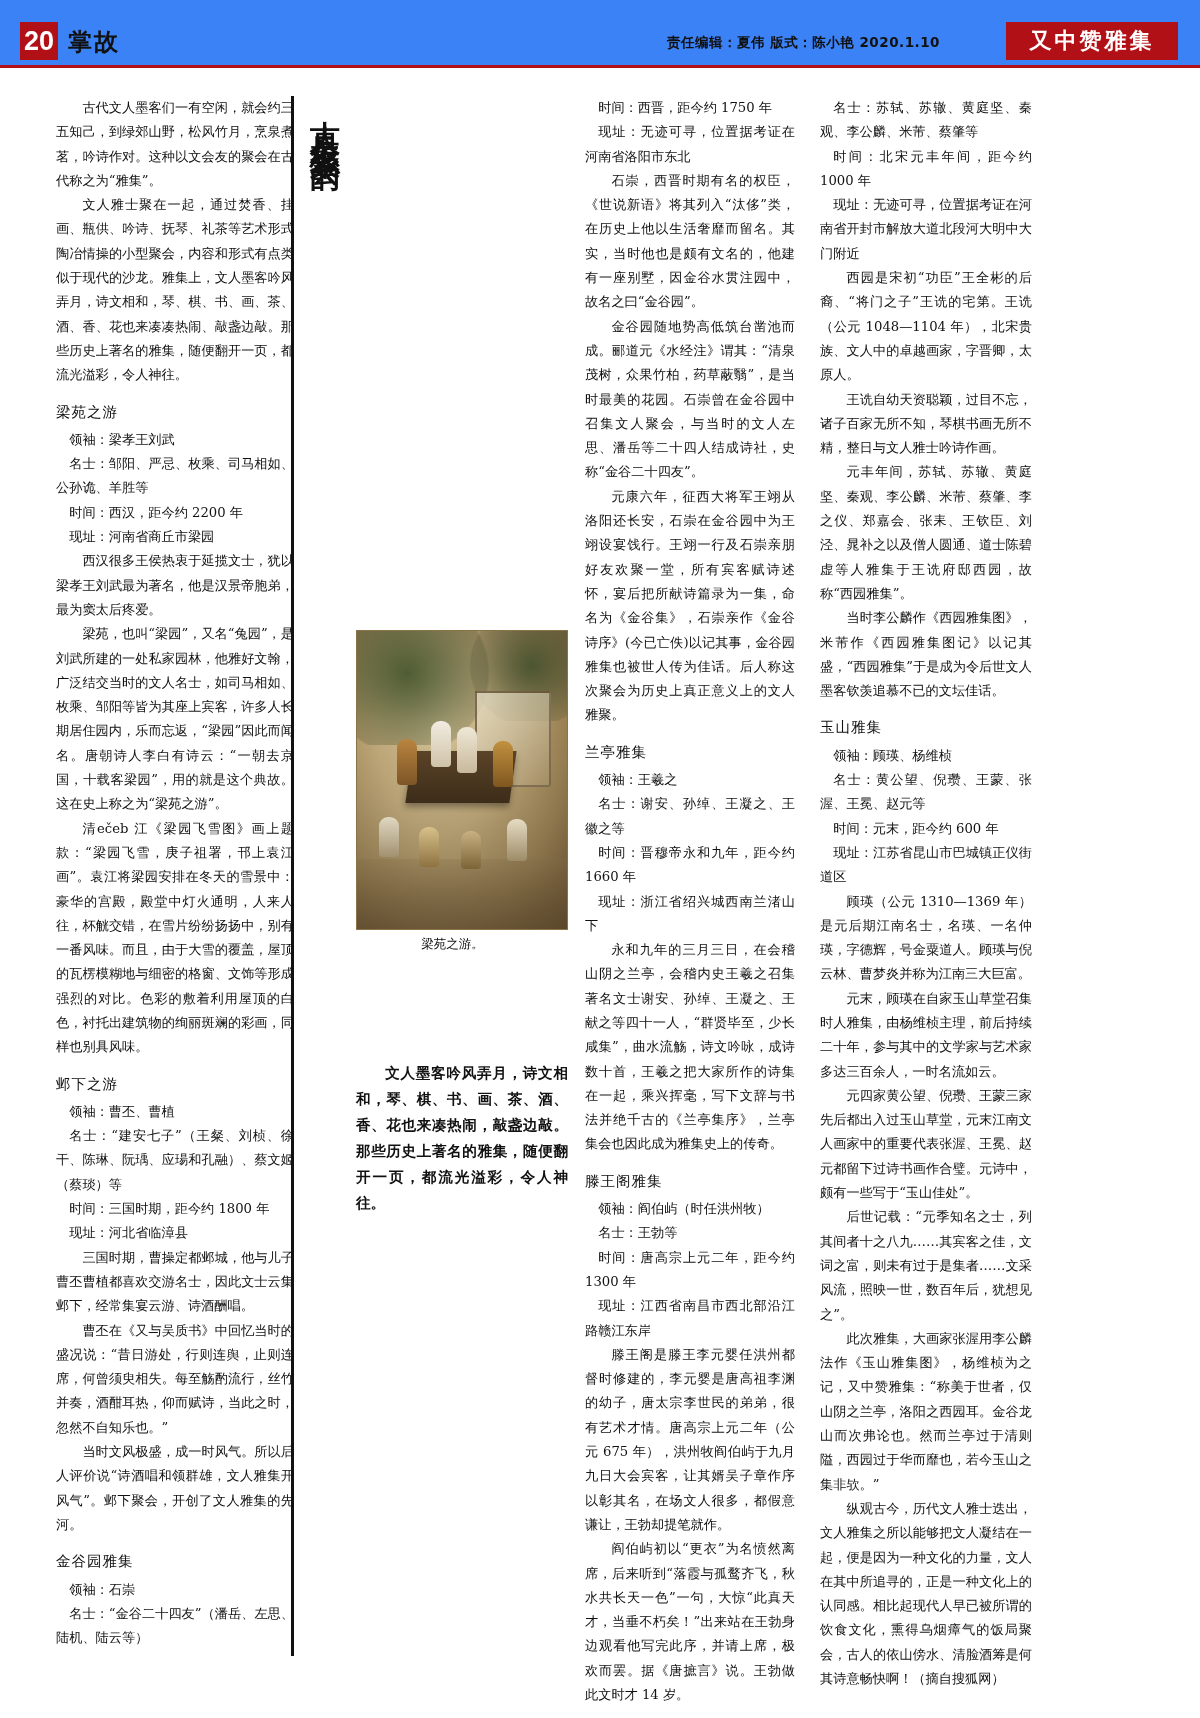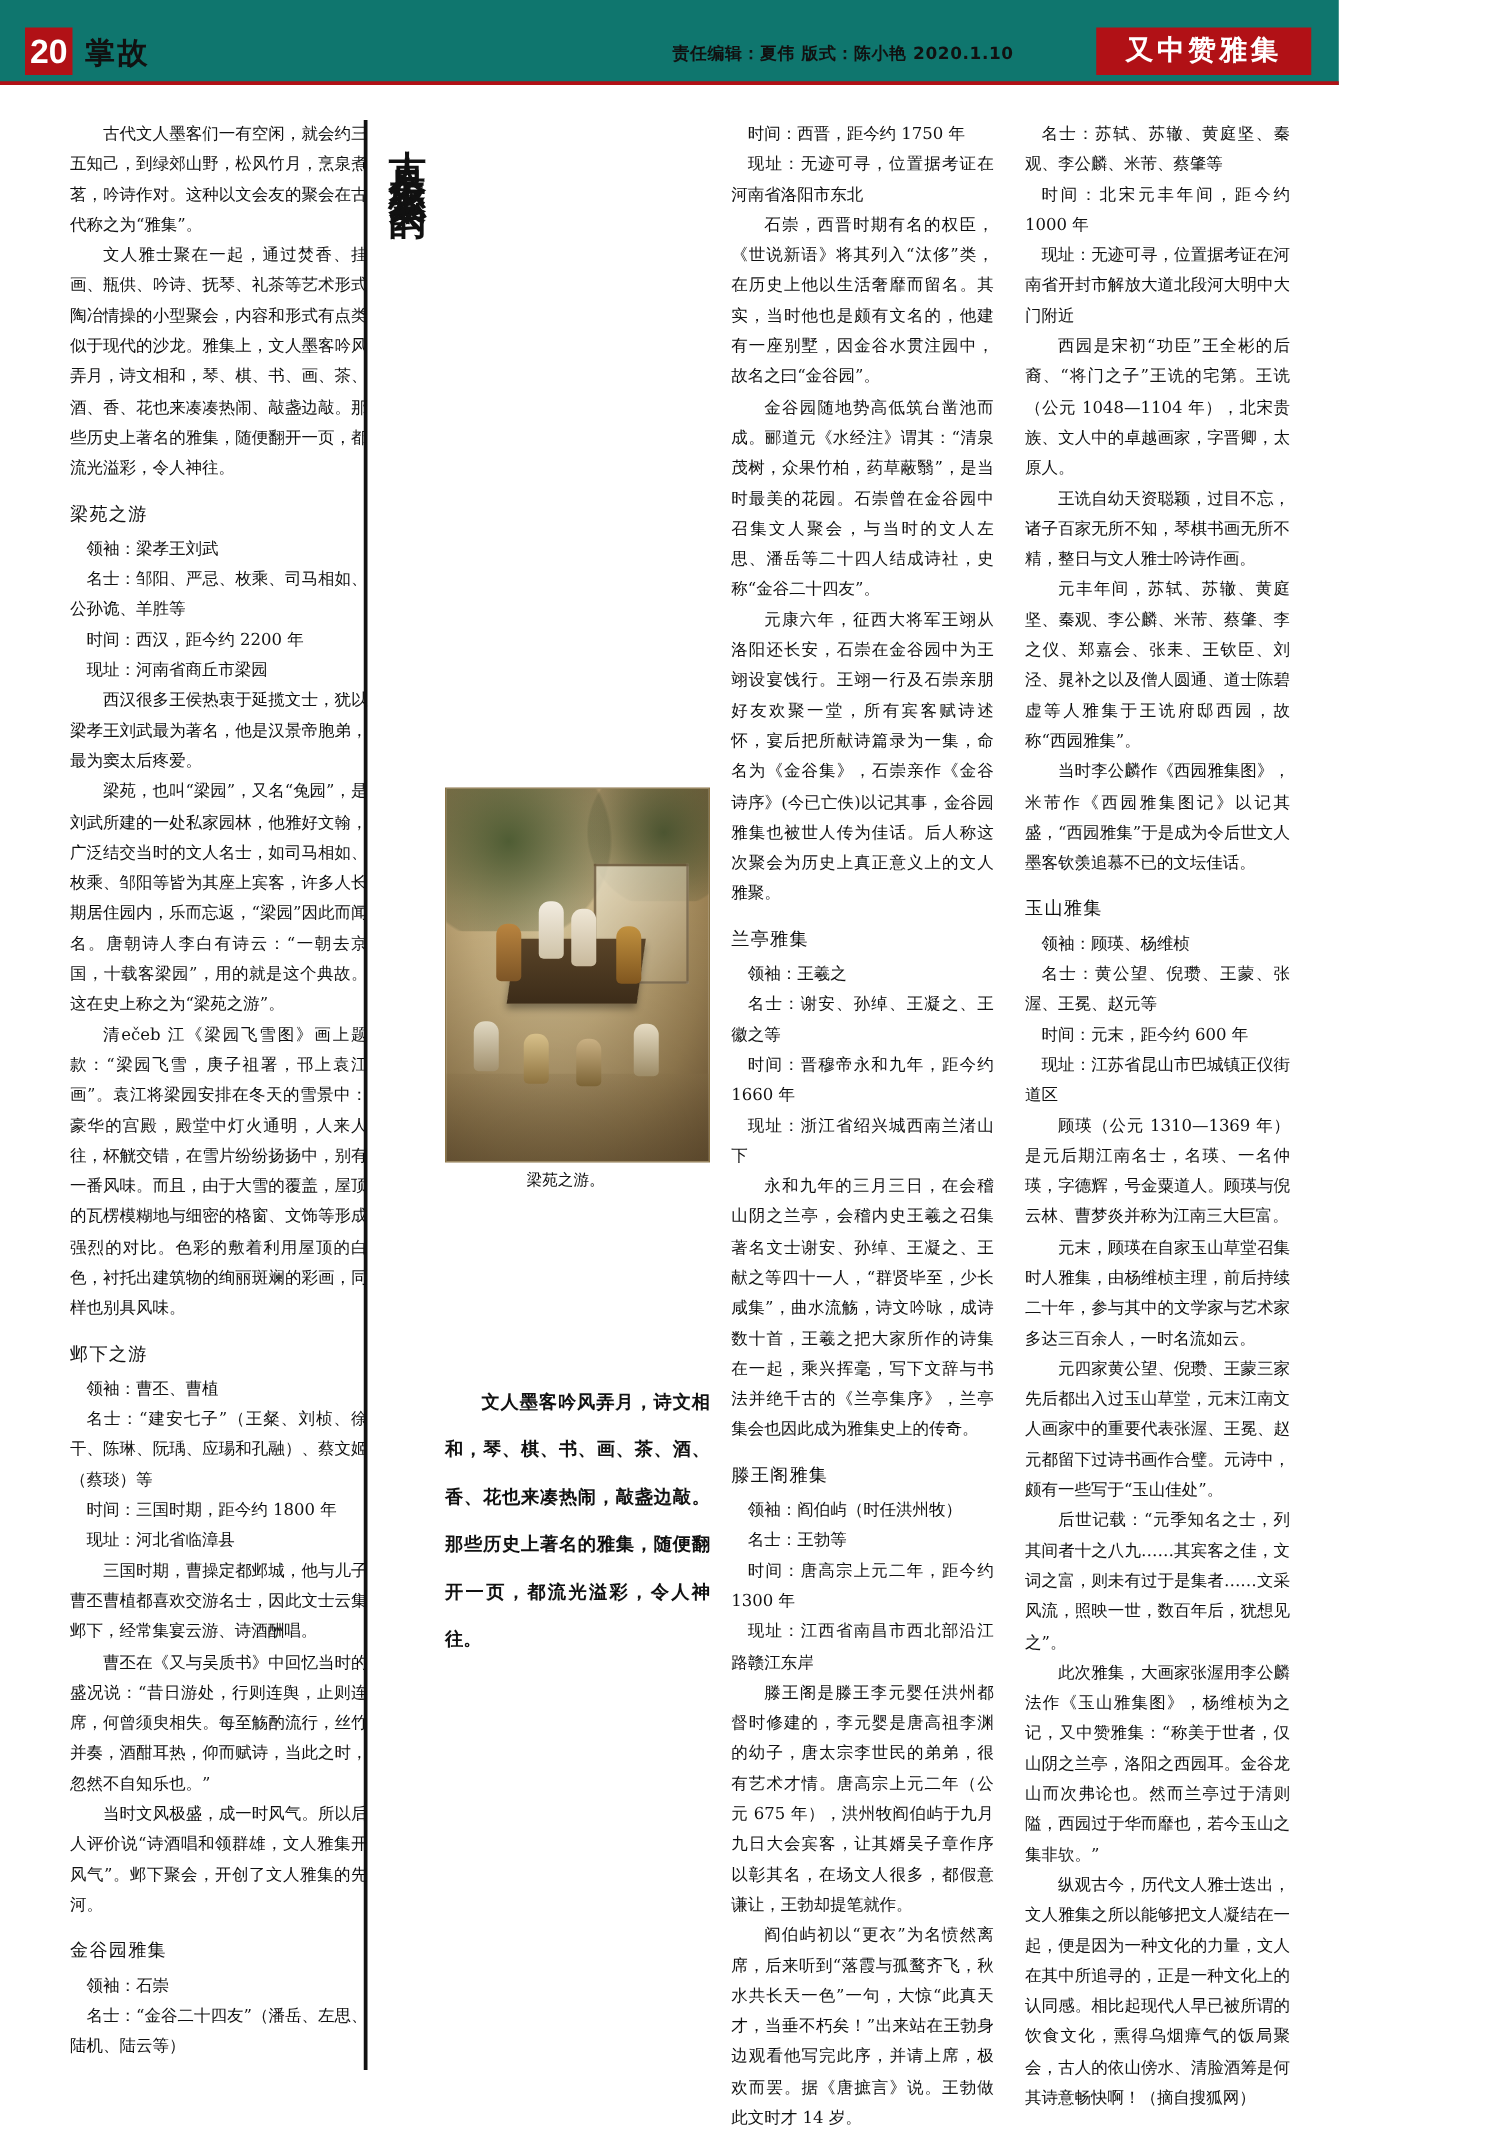--- a/index.html
+++ b/index.html
@@ -16,23 +16,23 @@
     position: absolute;
     left: 0; top: 0;
     width: 1200px; height: 1718px;
     background: #fff;
   }
 
   
   .masthead {
     position: absolute;
     left: 0; top: 0;
-    width: 1071px; height: 68px;
+    width: 1200px; height: 68px;
     border-bottom: 3px solid #b11116;
-    background: #0f766e;
+    background: #3b82f6;
   }
   .page-num-box {
     position: absolute;
     left: 20px; top: 22px;
     width: 38px; height: 38px;
     background: #b11116;
     color: #fff;
     font-size: 27px;
     font-weight: bold;
     line-height: 38px;
@@ -172,27 +172,26 @@
     font-size: 12.5px;
     text-align: center;
     color: #111;
     font-family: "DejaVu Serif", "Liberation Serif", serif;
   }
   .lead-bold {
     position: absolute;
     left: 356px; top: 1060px;
     width: 212px;
     font-size: 14.6px;
-    line-height: 38px;
+    line-height: 26px;
     font-weight: bold;
     text-align: justify;
     text-justify: inter-ideograph;
     text-indent: 2em;
     font-family: "DejaVu Serif", "Liberation Serif", serif;
-    margin-top: 43px;
   }
 </style>
 </head>
 <body>
 
 <div class="page">
 
   <div class="masthead">
     <div class="page-num-box">20</div>
     <div class="section-name">掌故</div>

